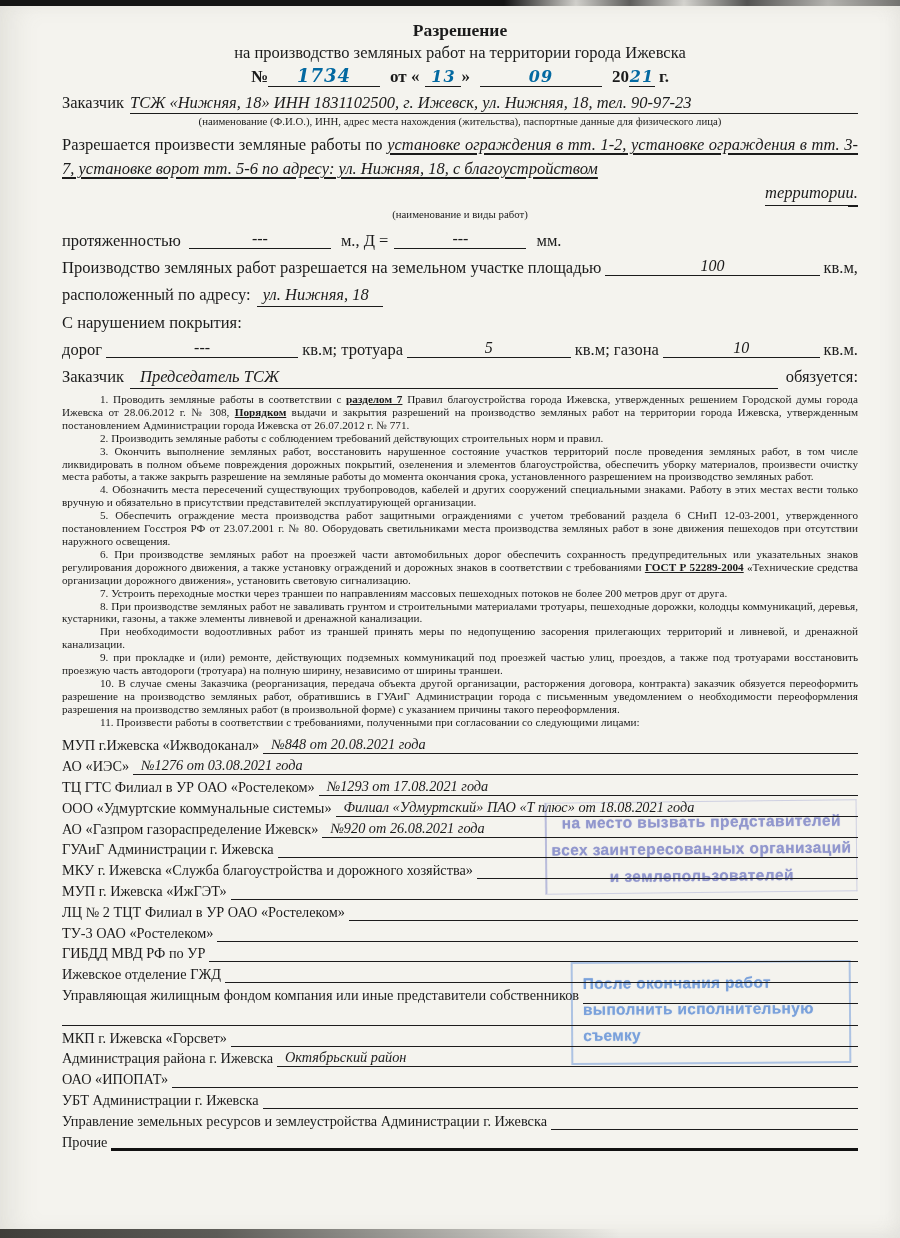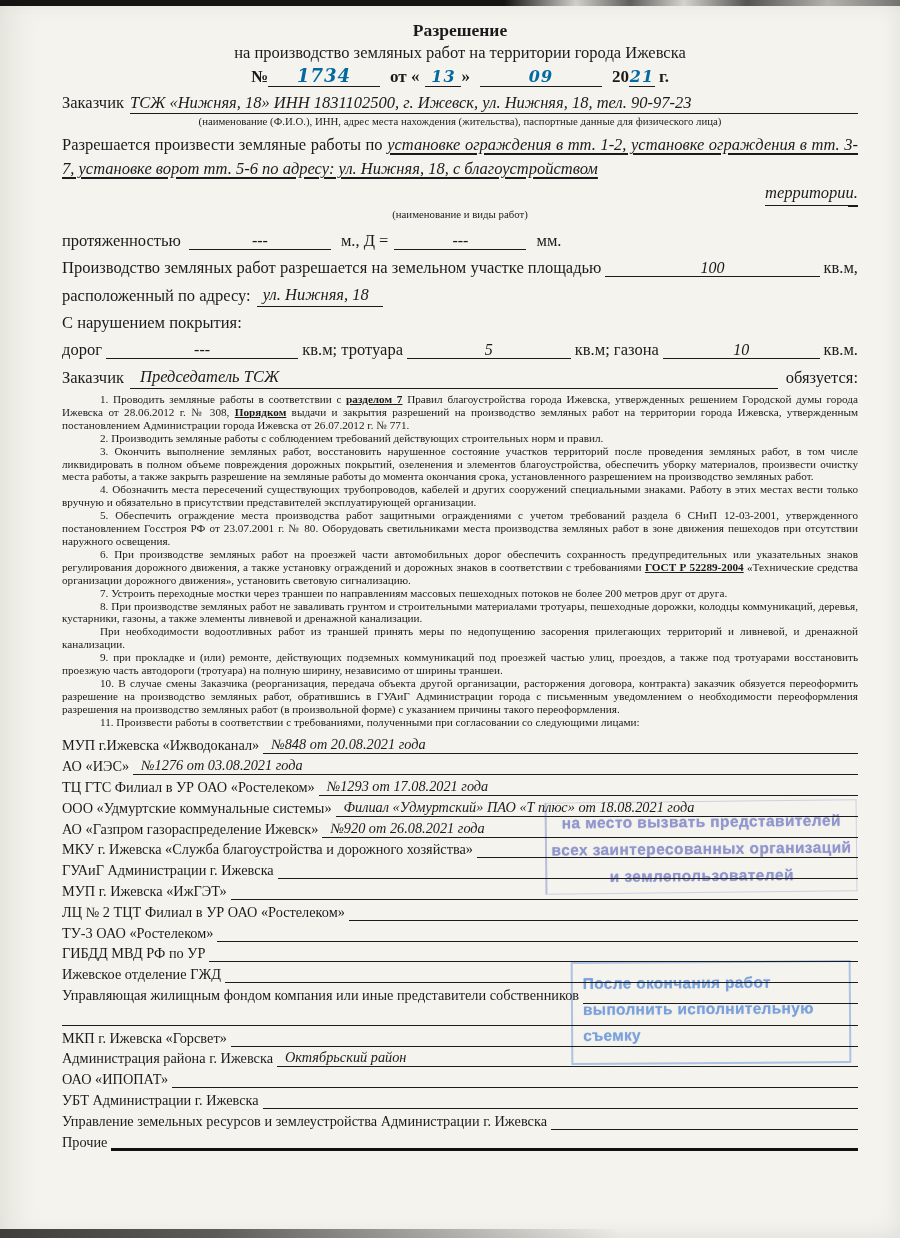--- a/index.html
+++ b/index.html
@@ -23,21 +23,21 @@
   .bigrow{display:flex;align-items:baseline;font-size:16.5px;margin-top:6px;}
   .ufill{flex:1;border-bottom:1.8px solid #1b1b1b;min-width:10px;}
   .fillval{font-style:italic;font-size:16.5px;}
   .caption{text-align:center;font-size:10.8px;margin-top:1px;color:#222;}
 
   .permit{margin-top:6px;font-size:16.5px;line-height:24px;text-align:justify;}
   .permit .works{font-style:italic;text-decoration:underline;text-underline-offset:3px;text-decoration-thickness:1.5px;}
   .tailrow{display:flex;align-items:flex-end;font-size:16.5px;line-height:24px;flex-direction:column;}
   .tailrow .tail{font-style:italic;border-bottom:1.8px solid #1b1b1b;}
 
-  .midrow{display:flex;align-items:center;font-size:16.5px;margin-top:5px;line-height:22px;}
+  .midrow{display:flex;align-items:flex-start;font-size:16.5px;margin-top:5px;line-height:22px;}
   .midrow .lbl{white-space:nowrap;}
   .cval{font-style:italic;font-size:16px;}
   .addr-val{font-style:italic;border-bottom:1.7px solid #1b1b1b;padding:0 14px 0 6px;}
 
   .clauses{margin-top:4px;font-size:11.2px;line-height:12.9px;text-align:justify;}
   .clauses p{margin:0;text-indent:38px;}
   .clause-em{font-weight:bold;text-decoration:underline;}
 
   .approvals{margin-top:5px;font-size:14.3px;}
   .approval-row{display:flex;align-items:flex-end;height:20.8px;}
@@ -171,25 +171,25 @@
         </div>
         <div class="approval-row">
           <span class="albl">ООО «Удмуртские коммунальные системы»</span>
           <span class="afill">Филиал «Удмуртский» ПАО «Т плюс» от 18.08.2021 года</span>
         </div>
         <div class="approval-row">
           <span class="albl">АО «Газпром газораспределение Ижевск»</span>
           <span class="afill">№920 от 26.08.2021 года</span>
         </div>
         <div class="approval-row">
+          <span class="albl">ГУАиГ Администрации г. Ижевска</span>
+          <span class="afill"></span>
+        </div>
+        <div class="approval-row">
           <span class="albl">МКУ г. Ижевска «Служба благоустройства и дорожного хозяйства»</span>
-          <span class="afill"></span>
-        </div>
-        <div class="approval-row">
-          <span class="albl">ГУАиГ Администрации г. Ижевска</span>
           <span class="afill"></span>
         </div>
         <div class="approval-row">
           <span class="albl">МУП г. Ижевска «ИжГЭТ»</span>
           <span class="afill"></span>
         </div>
         <div class="approval-row">
           <span class="albl">ЛЦ № 2 ТЦТ Филиал в УР ОАО «Ростелеком»</span>
           <span class="afill"></span>
         </div>

